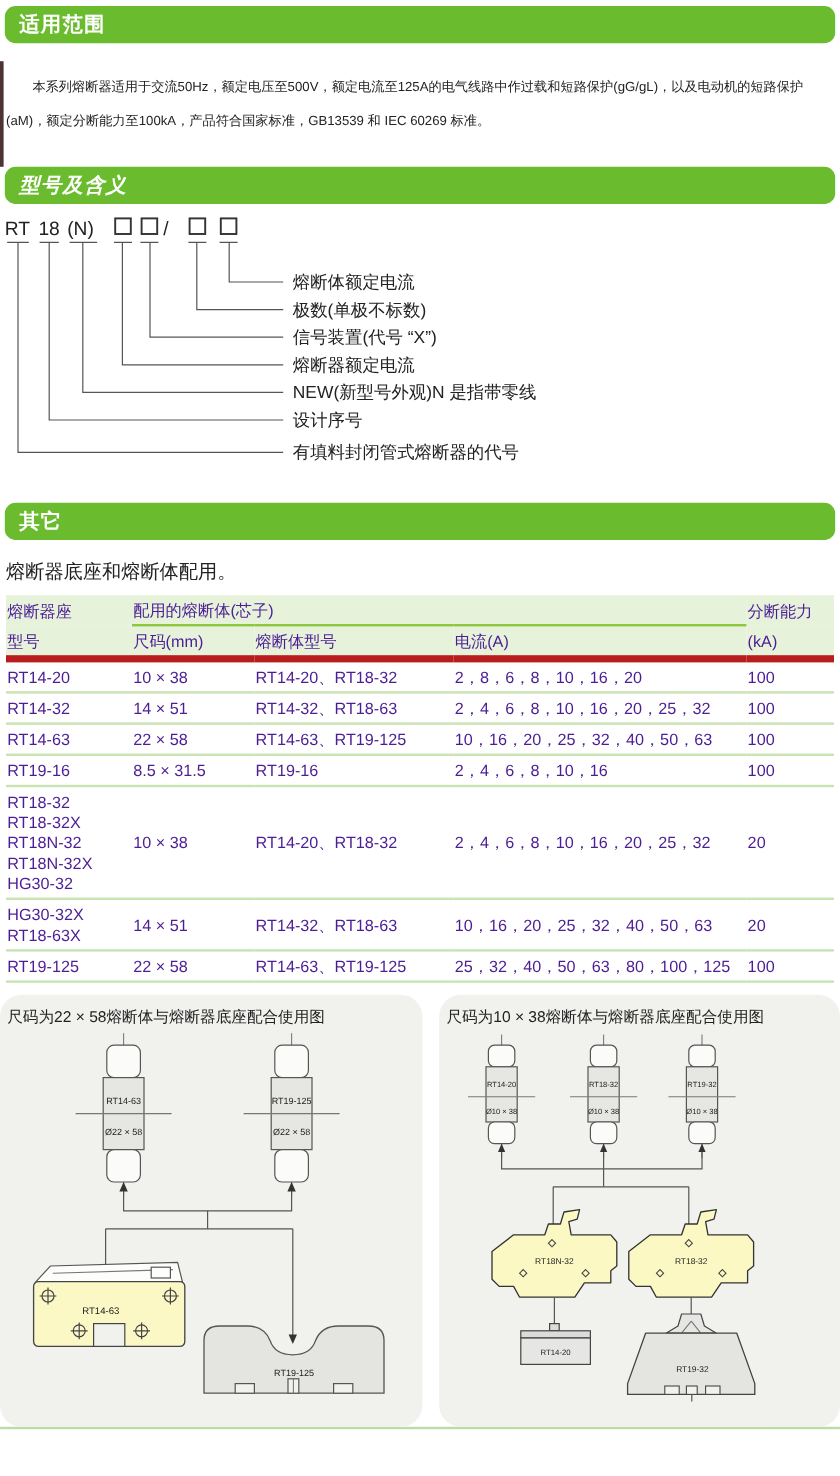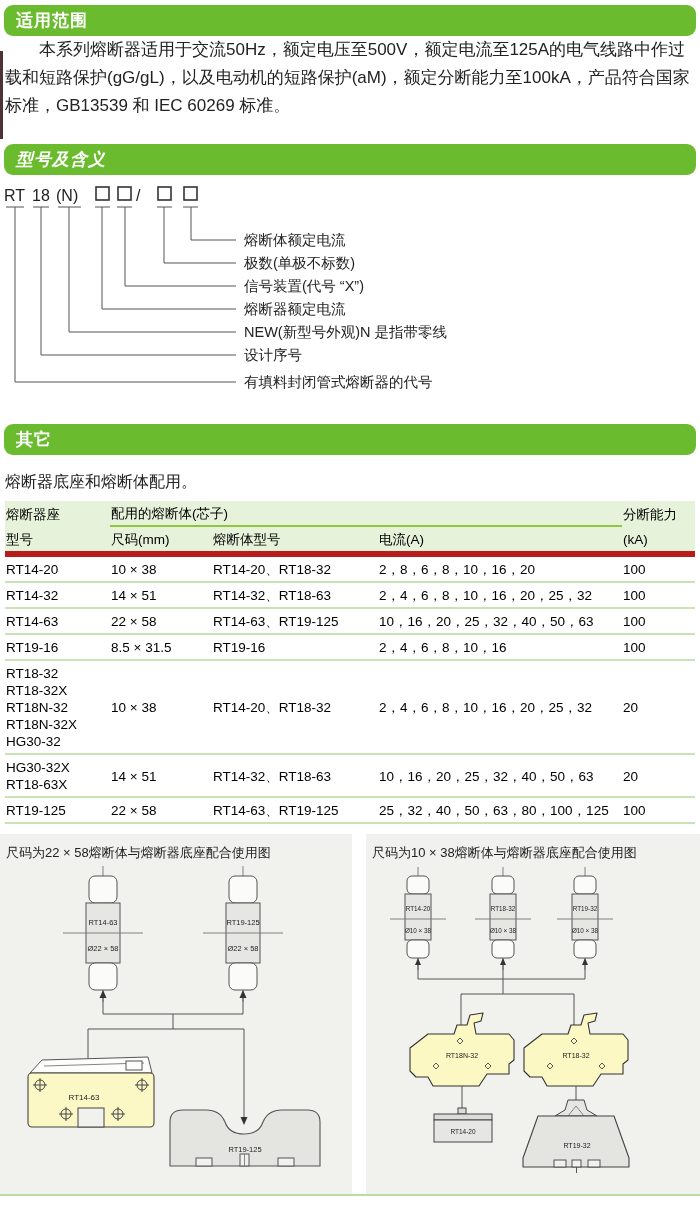--- a/index.html
+++ b/index.html
@@ -1,32 +1,32 @@
 <!DOCTYPE html>
 <html><head>
 <meta charset="utf-8">
 <style>
   html,body{margin:0;padding:0;background:#fff;width:700px;height:1230px;overflow:hidden;
     font-family:"Liberation Sans","DejaVu Sans",sans-serif;color:#222;}
   .page{position:relative;width:700px;height:1230px;}
   .edge-mark{position:absolute;left:0;top:46px;width:3px;height:88px;background:#4c3434;}
   .green-bar{margin:5px 4px 0 4px;height:31px;background:#6abc2e;border-radius:9px;
     color:#fff;font-weight:bold;font-size:17px;line-height:31px;padding-left:12px;letter-spacing:1px;box-sizing:border-box;}
-  .para{margin:0 6px 0 5px;font-size:17px;line-height:28px;text-indent:2em;}
+  .para{margin:23px 6px 0 5px;font-size:11px;line-height:28px;text-indent:2em;}
   .model-svg{display:block;margin:8px 0 0 0;}
   .intro{margin:17px 0 0 5px;font-size:16px;}
-  table.spec{border-collapse:collapse;margin:8px 0 0 5px;width:690px;table-layout:fixed;font-size:13.5px;color:#000000;}
+  table.spec{border-collapse:collapse;margin:8px 0 0 5px;width:690px;table-layout:fixed;font-size:13.5px;color:#4c1d95;}
   table.spec td{padding:4px 0 3px 1px;line-height:17px;vertical-align:middle;}
   thead td{background:#e6f2da;}
   td.h1-span{border-bottom:2px solid #8dc63f;}
   tr.h2 td{border-bottom:6px solid #b91c1c;}
   tbody td{border-bottom:2px solid #c9e3b2;}
   td.models{white-space:pre-line;line-height:21px;}
   .panels{margin-top:10px;display:flex;border-bottom:2px solid #bcdca4;}
-  .panel{background:#f1f1ee;height:360px;}
+  .panel{background:#f1f1ee;height:360px;border-radius:18px;}
   .panel.left{width:352px;margin-right:14px;}
   .panel.right{width:362px;}
   .panel-title{padding:10px 0 0 6px;font-size:13px;color:#222;}
   svg text{fill:#222;}
   .thin{stroke:#777;stroke-width:0.9;}
   .outline{stroke:#555;stroke-width:1;fill:#fbfbf9;}
   .band{stroke:#555;stroke-width:1;fill:#e6e6e3;}
   .wire{stroke:#555;stroke-width:1;fill:none;}
   .arrow{fill:#333;stroke:none;}
 </style>

